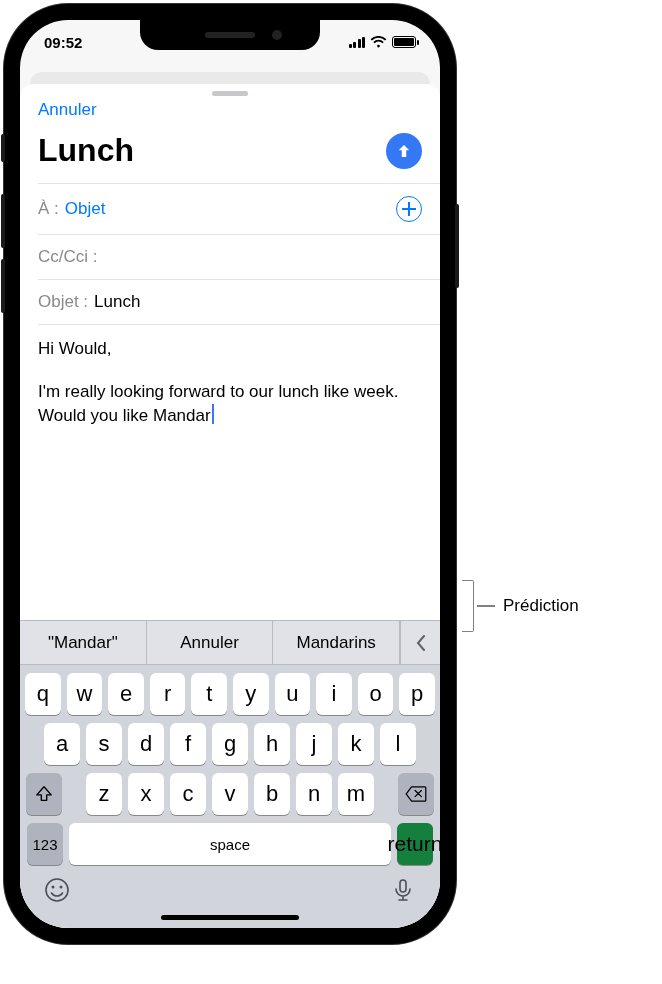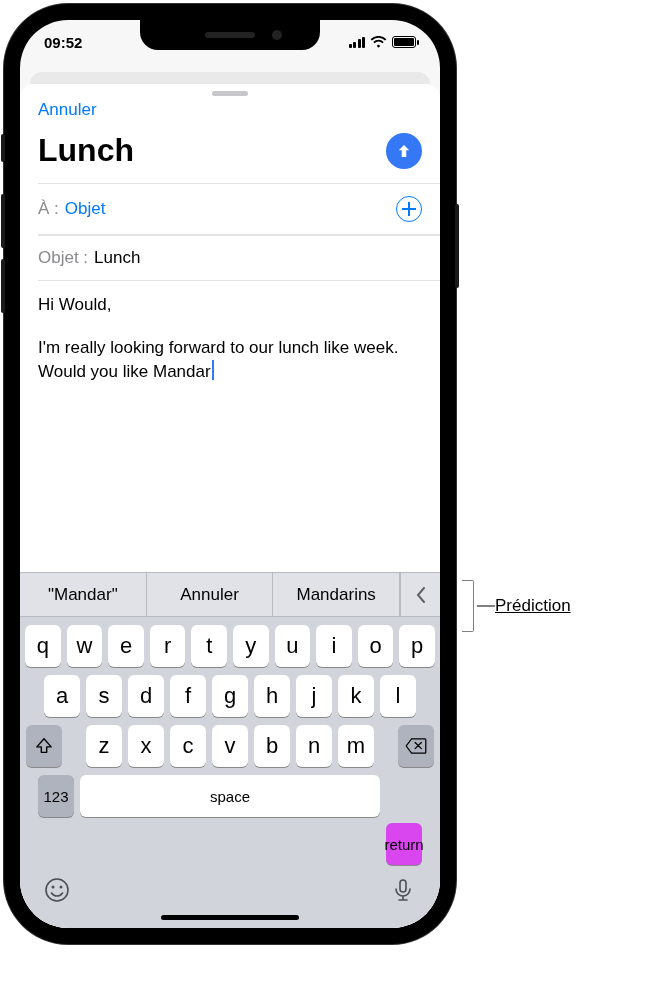--- a/index.html
+++ b/index.html
@@ -124,41 +124,41 @@
     background:#fff; border-radius:6px;
     box-shadow:0 1px 0 #888;
     display:flex; align-items:center; justify-content:center;
     font-size:22px; color:#000;
   }
   .krow.row2 { padding-left:24px; padding-right:24px; }
   .special {
     background:#aeb3bd; flex:none; width:44px;
   }
   .spacer { width:12px; }
-  .krow.bottom { padding:8px 18px 6px; gap:6px; }
+  .krow.bottom { padding:8px 7px 6px; gap:6px; }
   .k-123 { flex:none; width:88px; background:#aeb3bd; font-size:15px; }
   .k-space { flex:1; max-width:none; font-size:15px; }
-  .k-return { flex:none; width:88px; background:#d946ef; font-size:15px;margin-top:48px; }
+  .k-return { flex:none; width:88px; background:#15803d; font-size:21px; }
   .fnrow { display:flex; justify-content:space-between; padding:6px 24px 0; color:#4c4f55; }
   .fnrow svg { width:26px; height:26px; }
   .home-ind { width:138px; height:5px; background:#000; border-radius:3px; margin:8px auto 2px; }
 
   .callout {
     margin-top: 576px;
     display:flex; align-items:center;
     font-size:17px;
   }
   .callout .bracket {
     width:12px; height:52px;
     border:1.2px solid #808080; border-left:none;
     border-radius:0 2px 2px 0;
     position:relative; margin-right:3px;
   }
   .callout .tick { width:18px; height:1.2px; background:#808080; }
-  .callout .label { color:#000;text-decoration:underline; }
+  .callout .label { margin-left:8px; color:#000; }
 </style>
 </head>
 <body>
 
 <div class="phone">
   <div class="side-btn sb-left1"></div>
   <div class="side-btn sb-left2"></div>
   <div class="side-btn sb-left3"></div>
   <div class="side-btn sb-right"></div>
 
@@ -209,20 +209,24 @@
         <span class="field-label">À :</span>
         <span class="field-value link">Objet</span>
         <div class="add-btn">
           <svg width="14" height="14" viewBox="0 0 14 14">
               <path d="M6 0h2v6h6v2H8v6H6V8H0V6h6z" fill="#007aff"></path>
             </svg>
         </div>
       </div>
 
       <div class="divider"></div>
+      <div class="field-row">
+        <span class="field-label">Cc/Cci :</span>
+        <span class="field-value"></span>
+      </div>
 
       <div class="divider"></div>
       <div class="field-row">
         <span class="field-label">Objet :</span>
         <span class="field-value">Lunch</span>
       </div>
 
       <div class="divider"></div>
       <div class="body-area">
         <p>Hi Would,</p>

